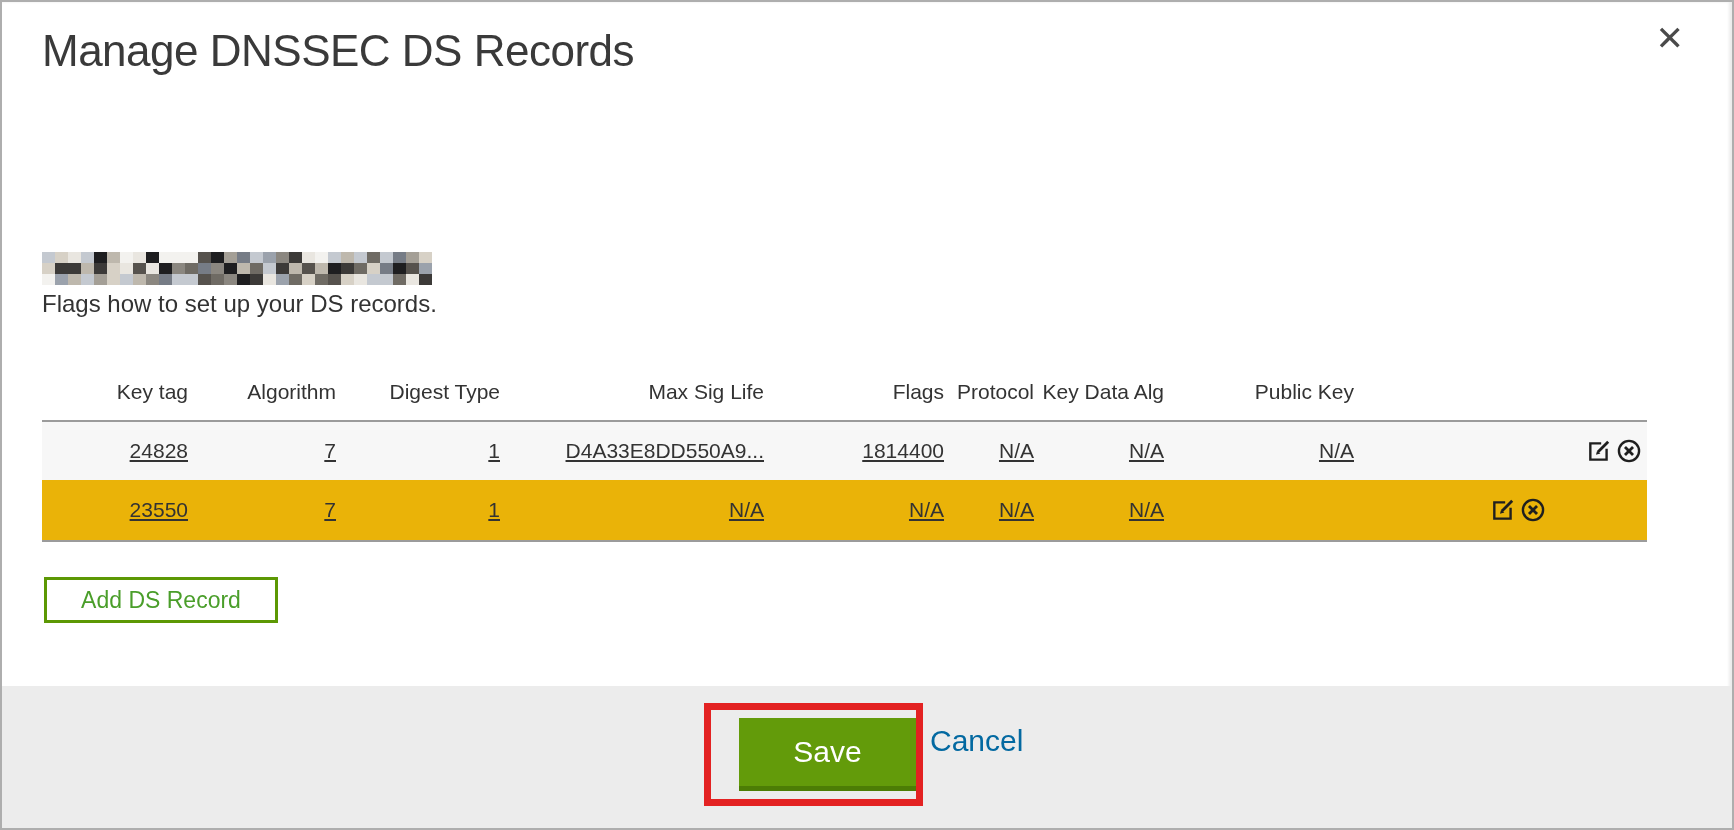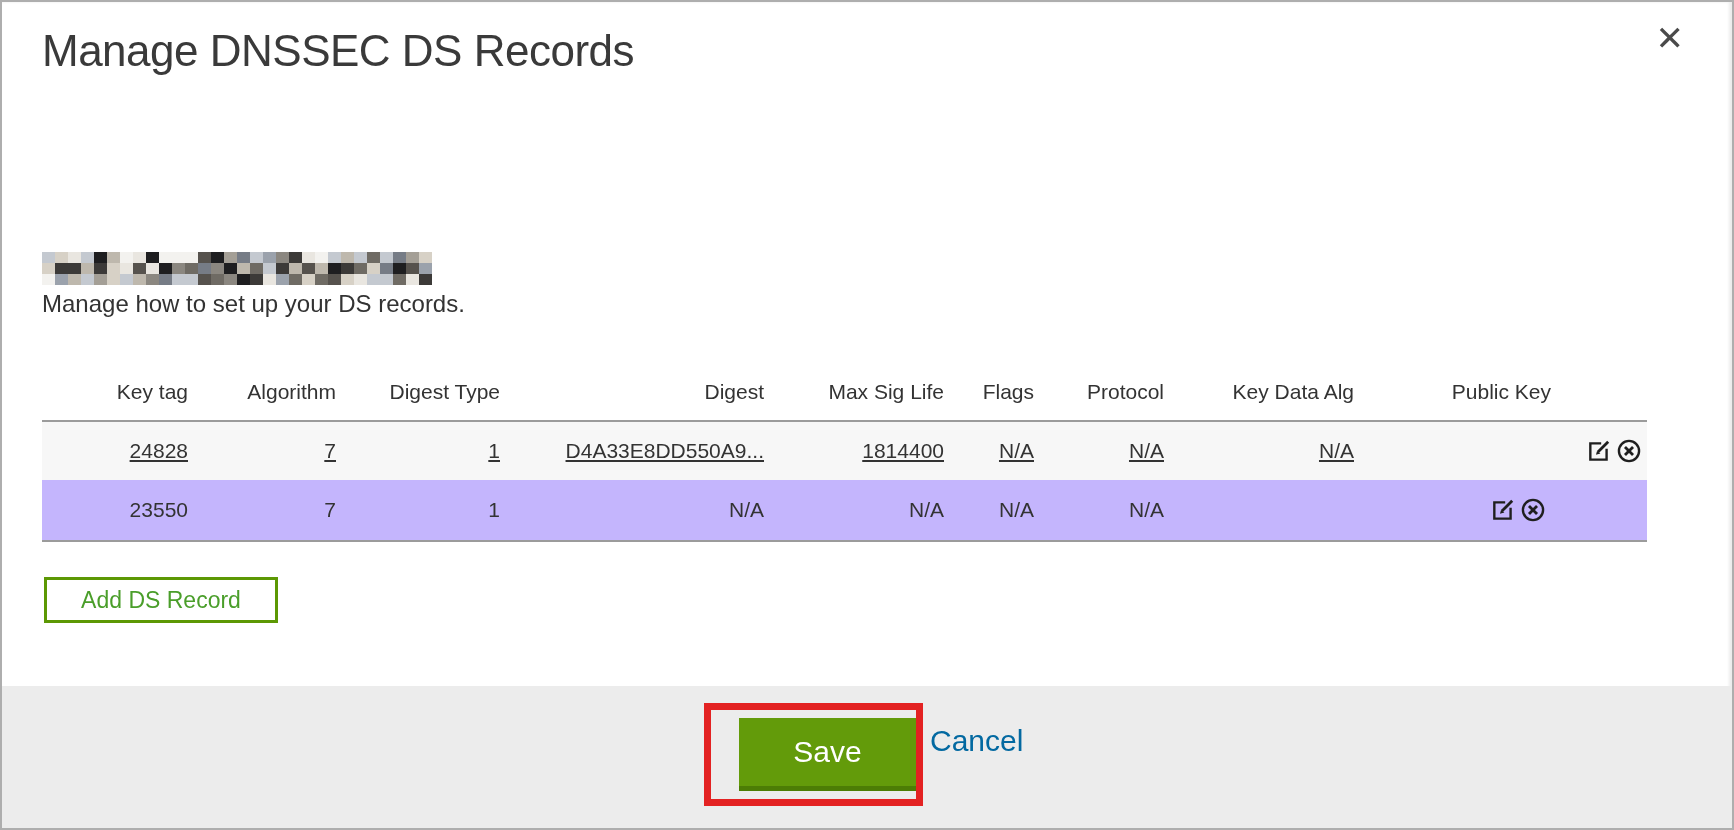--- a/index.html
+++ b/index.html
@@ -54,21 +54,21 @@
     height:64px;
     align-items:end;
   }
   .t-head > div{padding-bottom:16px;color:#333;}
   .t-body{
     border-top:2px solid #9b9b9b;
     border-bottom:2px solid #9b9b9b;
   }
   .t-row > div:first-child{padding-left:14px;}
   .row-odd{height:58px;background:#f7f7f7;text-decoration:underline;}
-  .row-even{height:60px;background:#c4b5fd;}
+  .row-even{height:60px;background:#eab308;text-decoration:underline;}
   .cell{white-space:nowrap;overflow:hidden;}
   .actions{
     display:flex;justify-content:flex-end;align-items:center;
     gap:2px;padding-right:4px;
   }
   .icon-btn{
     background:none;border:none;padding:0;margin:0;cursor:pointer;
     width:28px;height:28px;display:flex;align-items:center;justify-content:center;
   }
   .icon-btn svg{display:block;}
@@ -211,28 +211,27 @@
       <span style="background: rgb(86, 82, 77);"></span>
       <span style="background: rgb(215, 209, 198);"></span>
       <span style="background: rgb(233, 230, 224);"></span>
       <span style="background: rgb(196, 201, 208);"></span>
       <span style="background: rgb(196, 201, 208);"></span>
       <span style="background: rgb(111, 107, 100);"></span>
       <span style="background: rgb(233, 230, 224);"></span>
       <span style="background: rgb(60, 58, 56);"></span>
     </div>
 
-  <div class="subtitle">Manage how to set up your DS records.</div>
+  <div class="subtitle">Flags how to set up your DS records.</div>
 
   <div class="ds-table">
     <div class="t-row t-head">
       <div>Key tag</div>
       <div>Algorithm</div>
       <div>Digest Type</div>
-      <div>Digest</div>
       <div>Max Sig Life</div>
       <div>Flags</div>
       <div>Protocol</div>
       <div>Key Data Alg</div>
       <div>Public Key</div>
       <div></div>
     </div>
     <div class="t-body">
       <div class="t-row row-odd">
         <div class="cell">24828</div>

